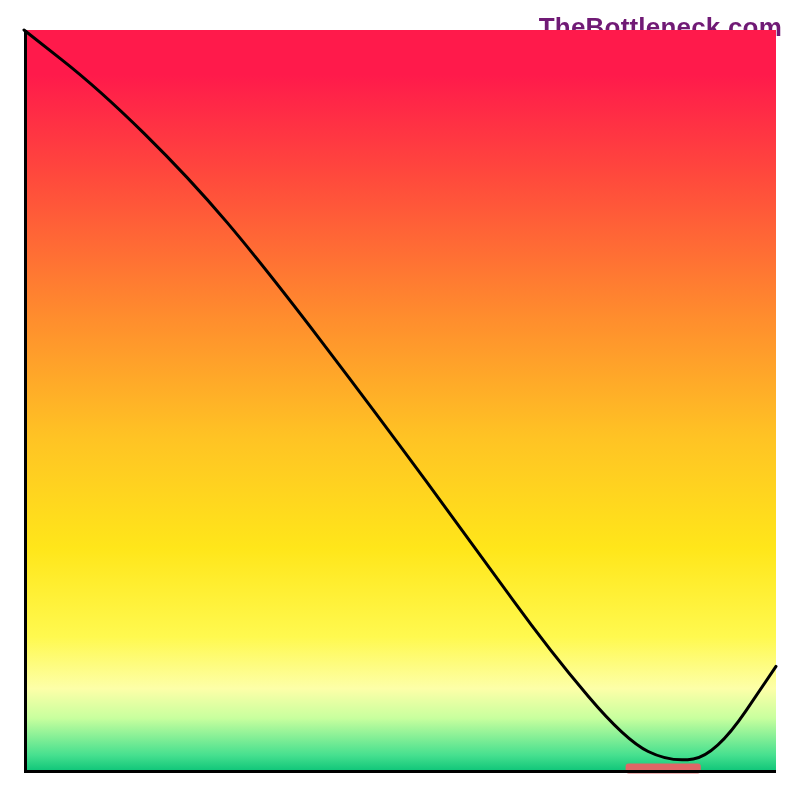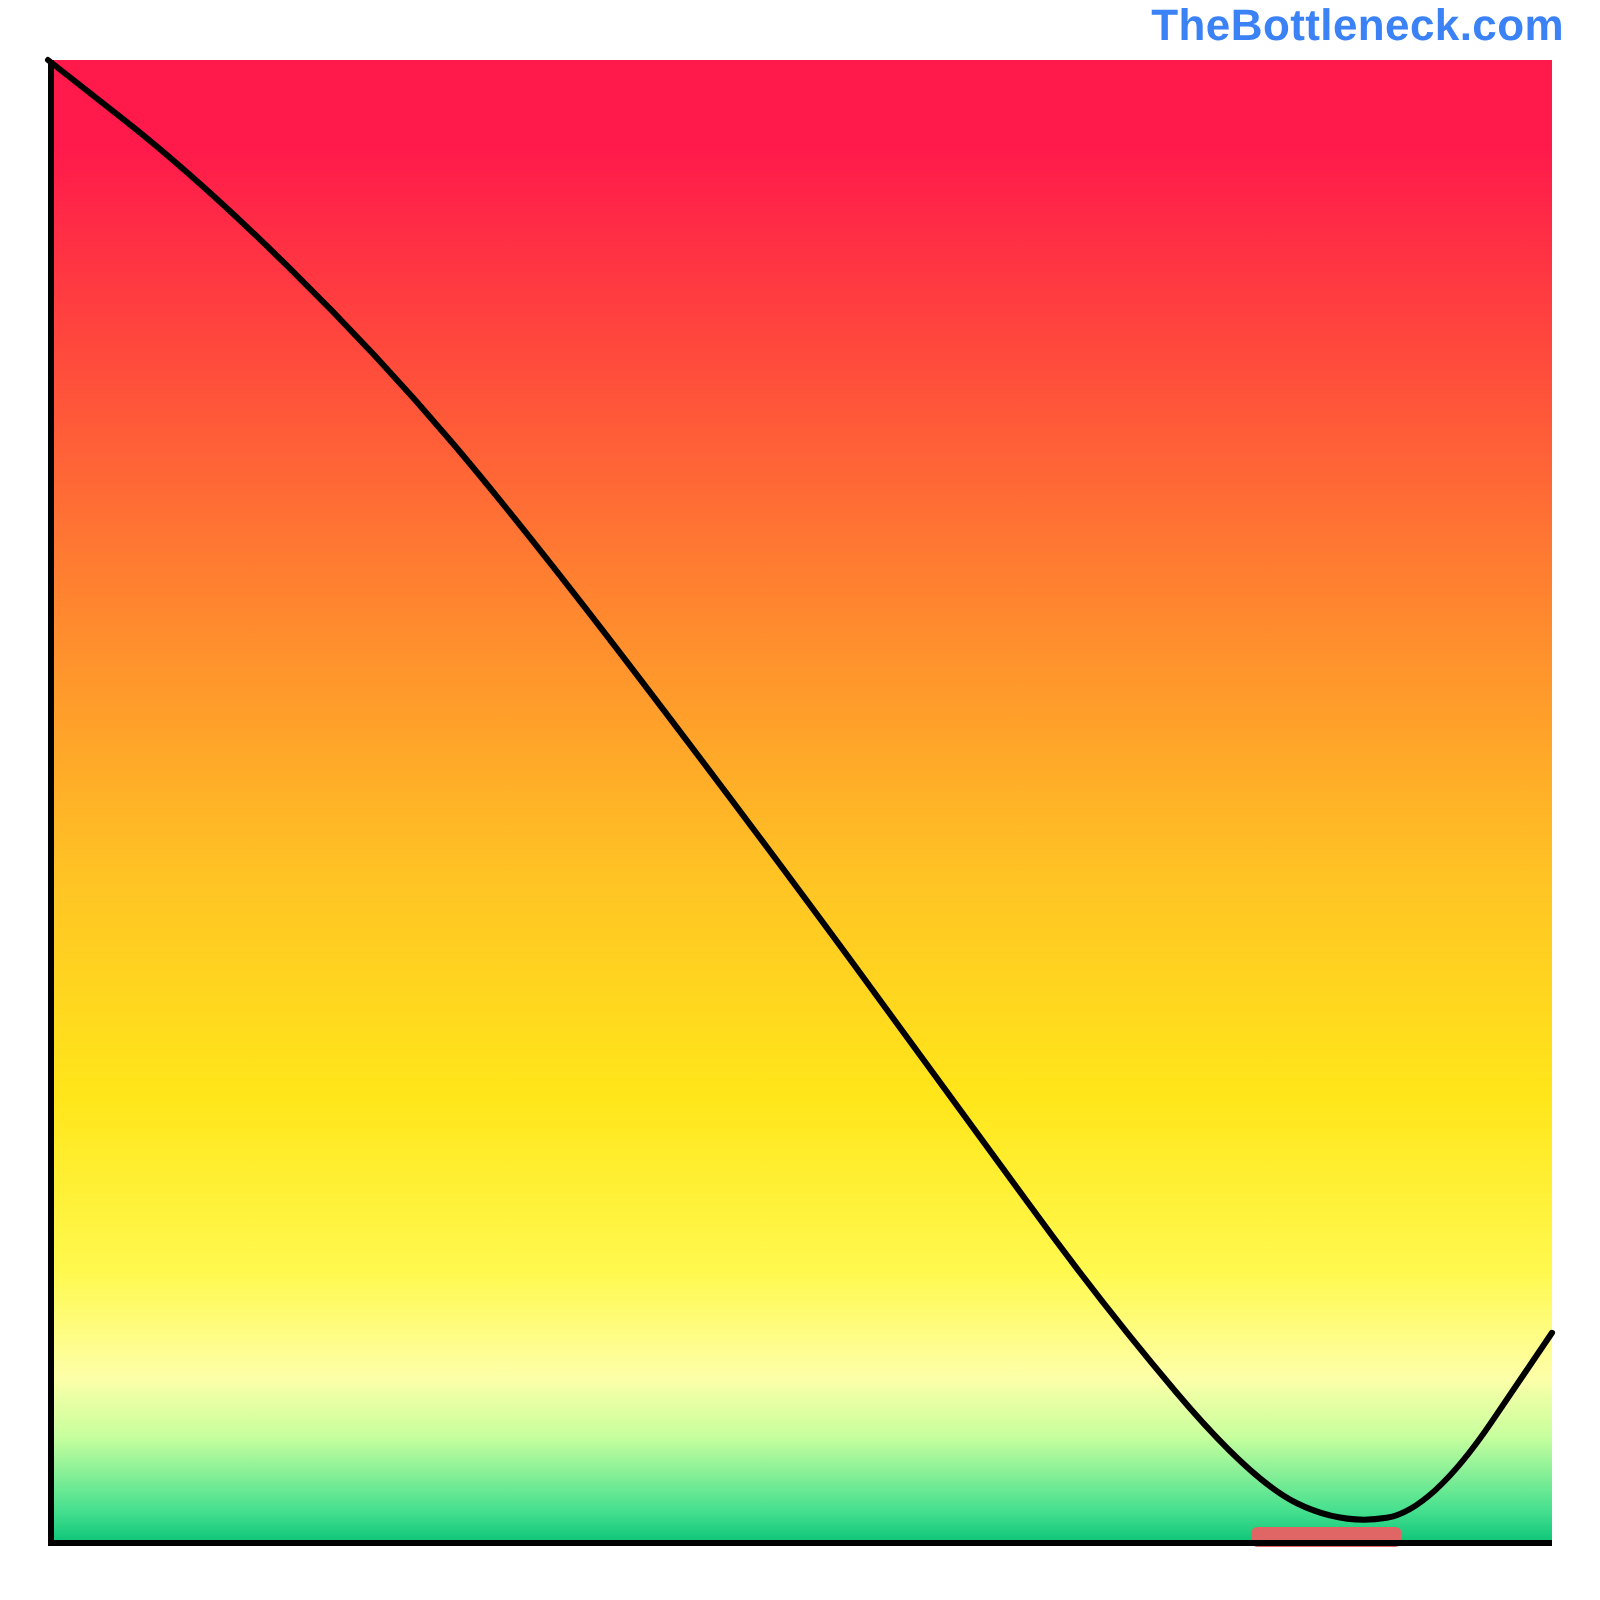--- a/index.html
+++ b/index.html
@@ -11,25 +11,25 @@
     background: #fff;
     overflow: hidden;
   }
   .page {
     position: relative;
     width: 800px;
     height: 800px;
   }
   .watermark {
     position: absolute;
-    top: 0;
+    top: 12px;
     right: 18px;
-    font-size: 22px;
+    font-size: 26px;
     font-weight: 600;
-    color: #3b82f6;
+    color: #701a75;
     letter-spacing: 0.2px;
   }
   .plot {
     position: absolute;
     
     left: 24px;
     top: 30px;
     width: 752px;   
     height: 740px;  
     

